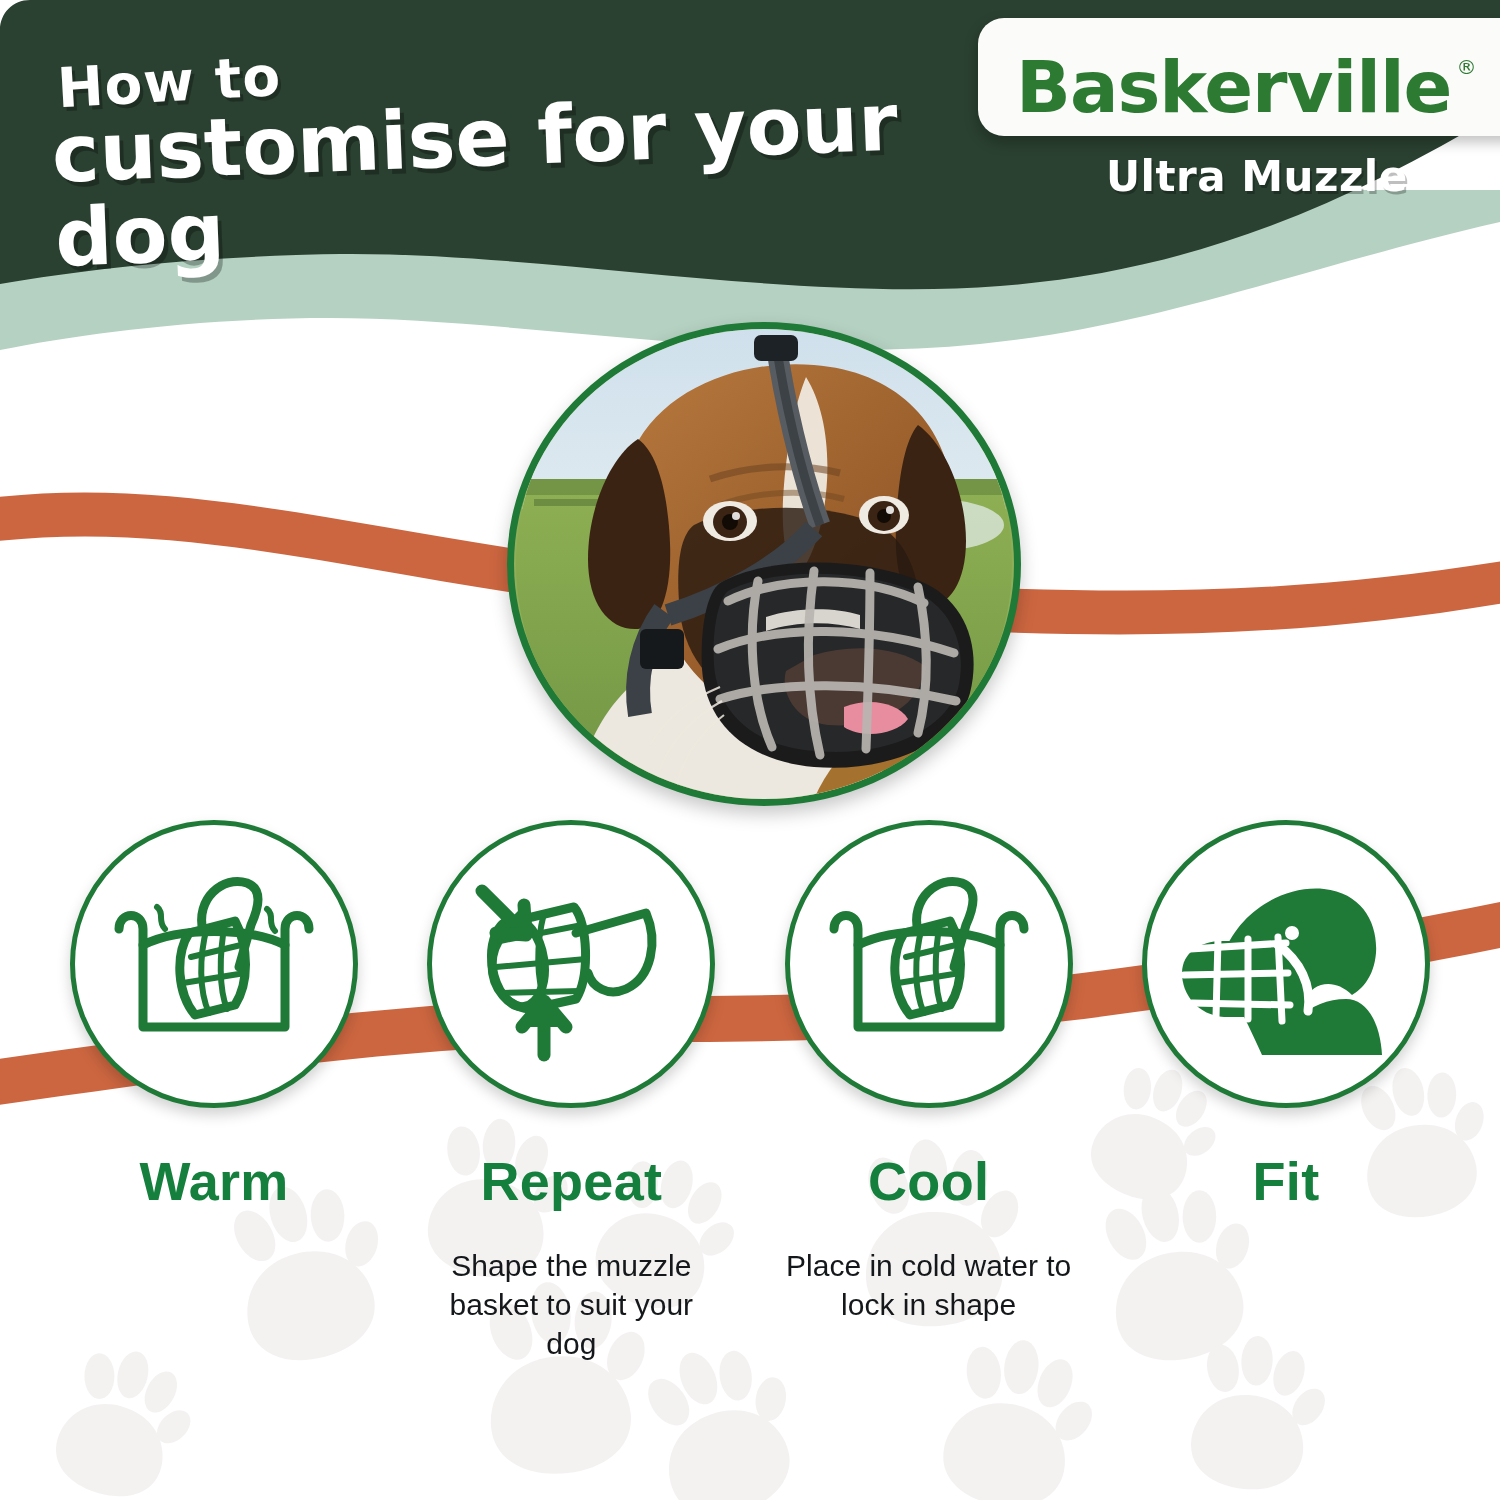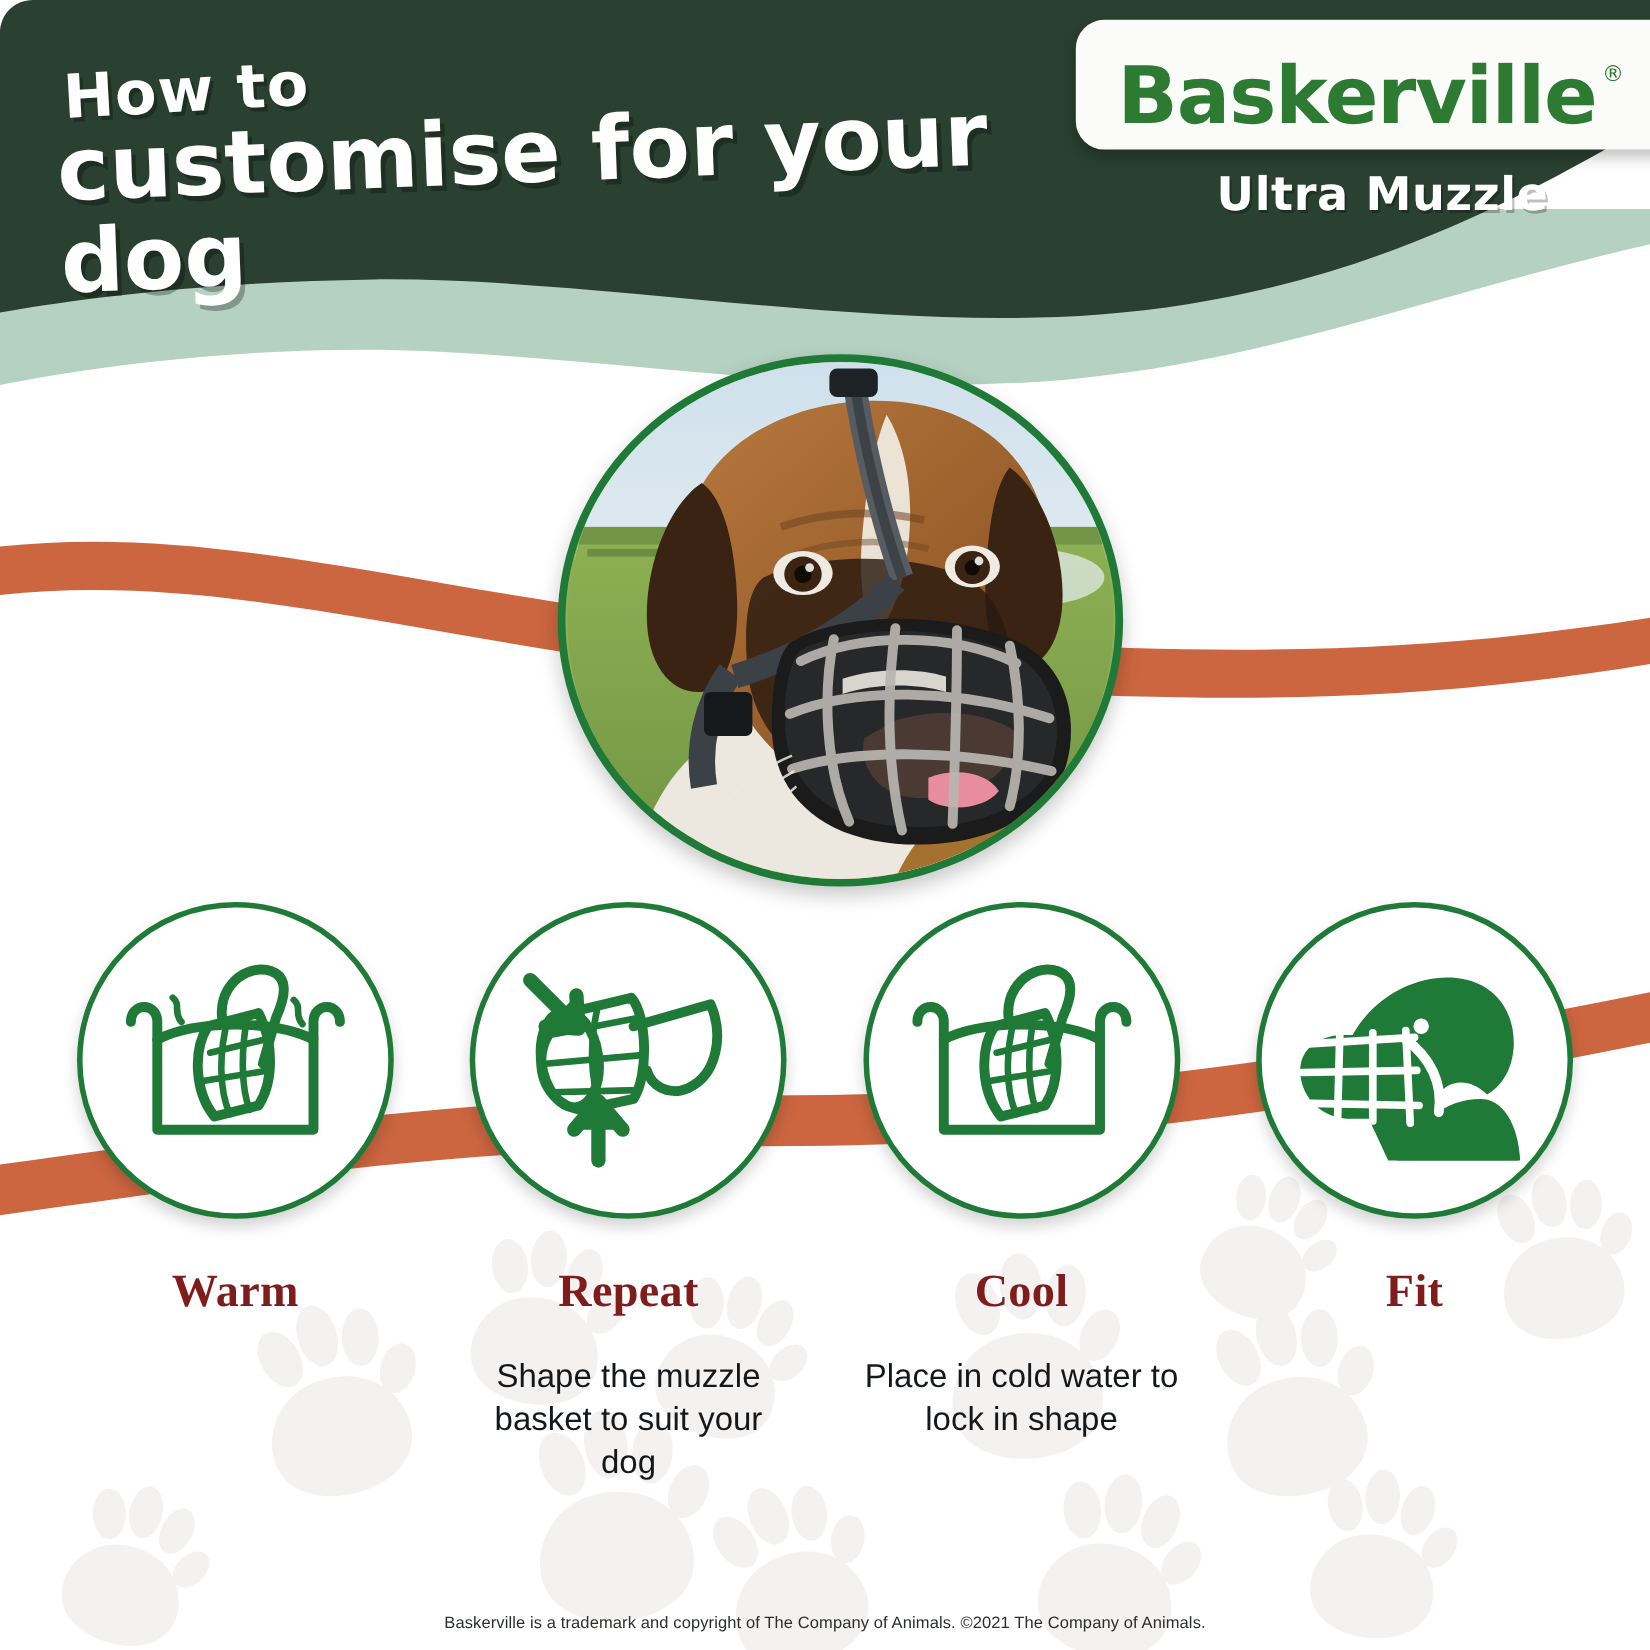--- a/index.html
+++ b/index.html
@@ -84,22 +84,22 @@
   .step-circle{
     width:288px;height:288px;border-radius:50%;
     background:#ffffff;border:5px solid #1f7a37;
     box-shadow:0 7px 14px rgba(0,0,0,.18);
     display:flex;align-items:center;justify-content:center;
     box-sizing:border-box;
   }
   .step-circle svg{display:block;}
   .step-title{
     margin-top:42px;
-    font-family:Liberation Serif, serif;
-    font-weight:bold;font-size:42px;color:#7f1d1d;letter-spacing:.3px;
+    font-family:Liberation Sans, sans-serif;
+    font-weight:bold;font-size:54px;color:#15803d;letter-spacing:.3px;
     text-align:center;
   }
   .step-desc{
     margin-top:34px;width:300px;text-align:center;
     font-family:"Liberation Sans", sans-serif;
     font-size:30px;line-height:1.30;color:#15181a;
   }
 
   
   .footer{
@@ -374,15 +374,14 @@
 
             <path d="M112 96 C 134 112 146 136 142 162" stroke-width="9"></path>
           </g>
         </svg>
       </div>
       <div class="step-title">Fit</div>
     </div>
 
   </div>
 
-  <div class="footer">Baskerville is a trademark and copyright of The Company of Animals. ©2021 The Company of Animals.</div>
 
 </div>
 
 </body></html>

